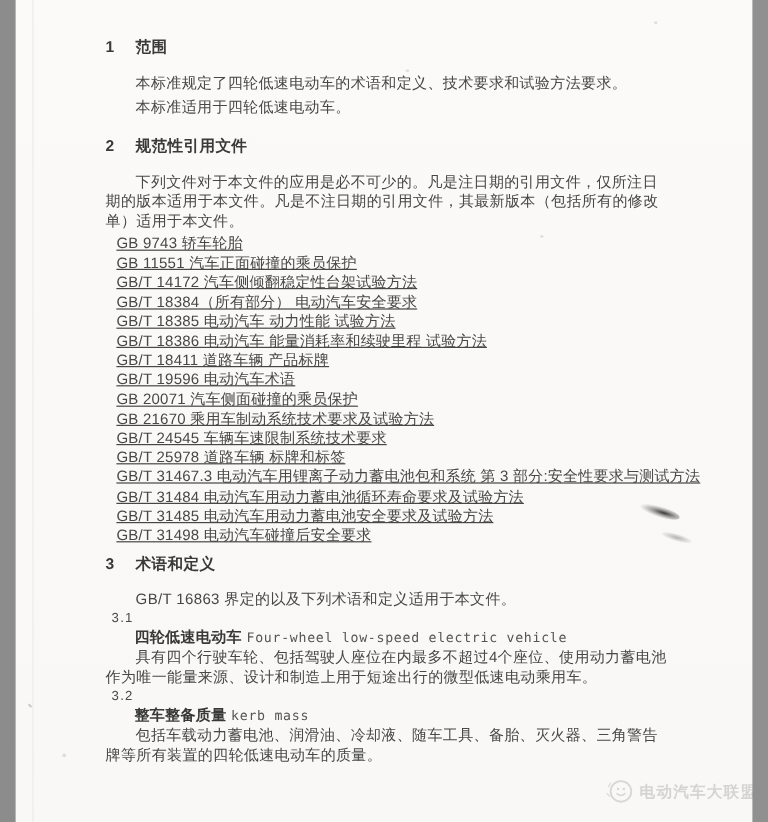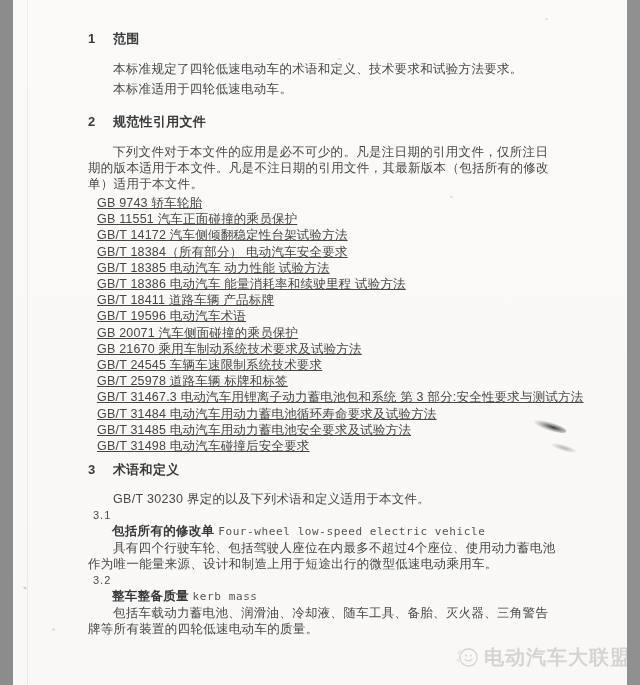--- a/index.html
+++ b/index.html
@@ -41,21 +41,21 @@
   .ref{line-height:16.2px;white-space:nowrap;letter-spacing:.2px;text-decoration:underline;}
   .p-terms-intro{margin-top:13px;}
   .term-num{padding-left:5px;font-size:11px;color:#4a4a4a;letter-spacing:1px;}
   .term-line{padding-left:24px;white-space:nowrap;}
   .term-zh{font-weight:700;color:#383838;}
   .term-en{font-family:"DejaVu Sans Mono","Liberation Mono",monospace;font-size:11px;color:#555;letter-spacing:.6px;}
   .term-def{line-height:15.5px;margin-top:1px;}
   .watermark{
     position:absolute;right:9px;bottom:14px;
     display:flex;align-items:center;gap:5px;
-    color:#d6d4d1;font-size:20px;letter-spacing:1px;font-weight:700;
+    color:#d6d4d1;font-size:13px;letter-spacing:1px;font-weight:700;
     user-select:none;
   }
   .wm-logo{width:23px;height:23px;flex:0 0 auto;opacity:.9;}
   .artifact{position:absolute;border-radius:50%;}
   .art1{
     left:533px;top:422px;width:34px;height:9px;
     transform:rotate(17deg);
     background:radial-gradient(ellipse at 60% 50%,rgba(25,25,25,.85) 0%,rgba(60,60,60,.45) 35%,rgba(120,120,120,.12) 65%,transparent 80%);
   }
   .art2{
@@ -109,25 +109,25 @@
       <div class="ref">GB/T 31467.3  电动汽车用锂离子动力蓄电池包和系统  第 3 部分:安全性要求与测试方法</div>
       <div class="ref">GB/T 31484  电动汽车用动力蓄电池循环寿命要求及试验方法</div>
       <div class="ref">GB/T 31485  电动汽车用动力蓄电池安全要求及试验方法</div>
       <div class="ref">GB/T 31498  电动汽车碰撞后安全要求</div>
     </div>
 
     <div class="sec-head h3">
       <span class="num">3</span>
       <span>术语和定义</span>
     </div>
-    <p class="indent p-terms-intro">GB/T 30230 界定的以及下列术语和定义适用于本文件。</p>
+    <p class="indent p-terms-intro">GB/T 16863 界定的以及下列术语和定义适用于本文件。</p>
 
     <div class="term-num">3.1</div>
     <div class="term-line">
-      <span class="term-zh">包括所有的修改单</span>
+      <span class="term-zh">四轮低速电动车</span>
       <span class="term-en">Four-wheel low-speed electric vehicle</span>
     </div>
     <p class="indent term-def">具有四个行驶车轮、包括驾驶人座位在内最多不超过4个座位、使用动力蓄电池作为唯一能量来源、设计和制造上用于短途出行的微型低速电动乘用车。</p>
 
     <div class="term-num">3.2</div>
     <div class="term-line">
       <span class="term-zh">整车整备质量</span>
       <span class="term-en">kerb mass</span>
     </div>
     <p class="indent term-def">包括车载动力蓄电池、润滑油、冷却液、随车工具、备胎、灭火器、三角警告牌等所有装置的四轮低速电动车的质量。</p>

